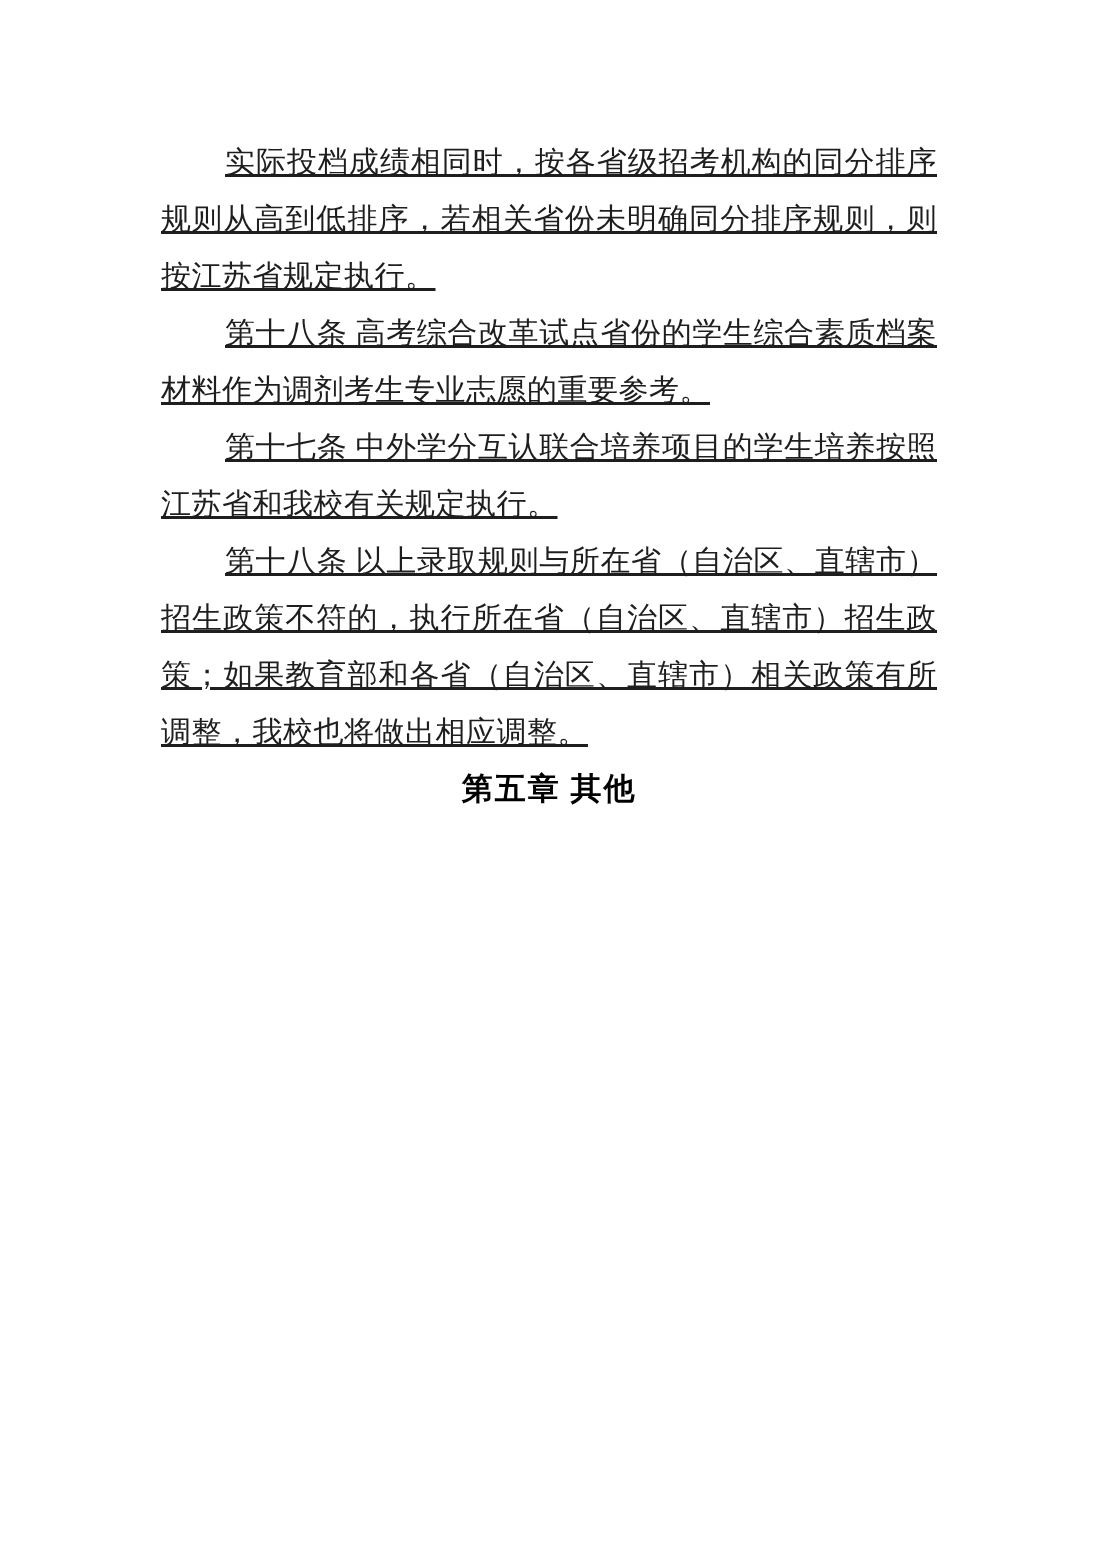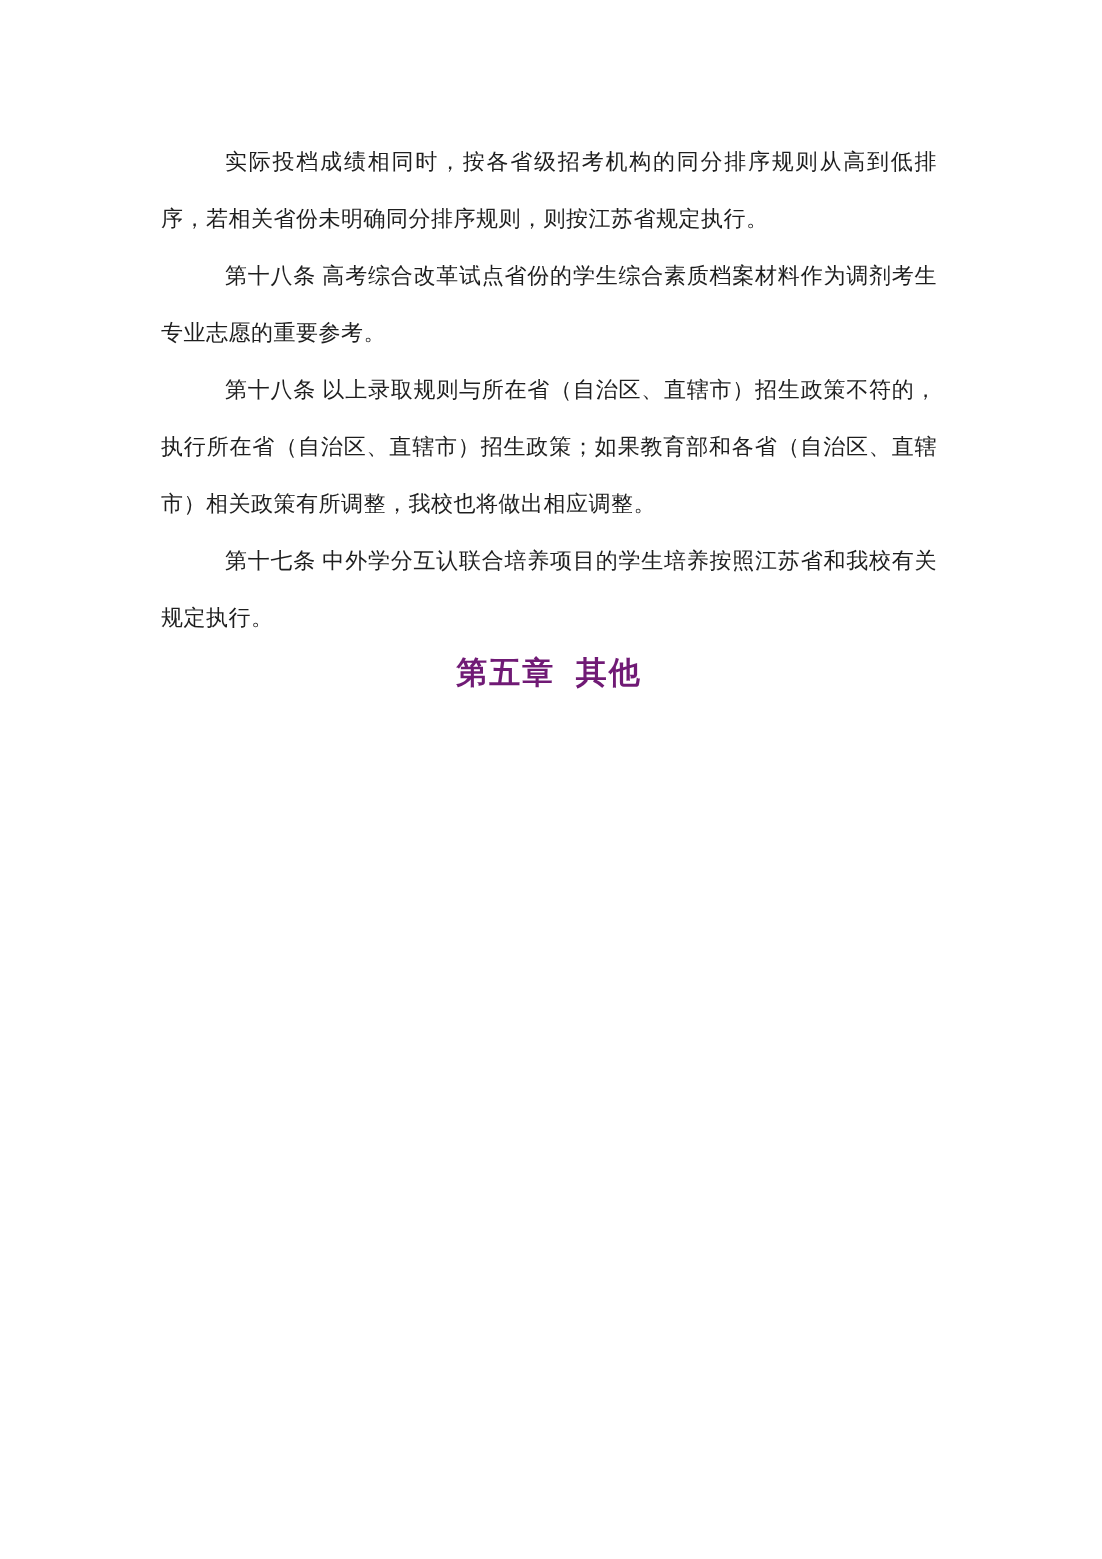--- a/index.html
+++ b/index.html
@@ -16,53 +16,54 @@
     font-family: "Liberation Serif", "DejaVu Serif", serif;
   }
   .content {
     position: absolute;
     top: 133px;
     left: 161px;
     width: 776px;
   }
   .para {
     margin: 0;
-    font-size: 22px;
+    font-size: 30px;
     line-height: 57px;
     color: #1e1e1e;
     text-align: justify;
     text-justify: inter-ideograph;
     text-indent: 64px;
     letter-spacing: 0.5px;
     word-break: break-all;
+    text-decoration: underline;
   }
   .chapter-heading {
     margin: 0;
-    font-family: Liberation Mono, monospace;
+    font-family: Liberation Serif, serif;
     font-weight: 700;
     font-size: 31px;
     line-height: 57px;
-    color: #701a75;
+    color: #000000;
     text-align: center;
     letter-spacing: 2px;
   }
 </style>
 </head>
 <body>
 
 <div class="page">
   <div class="content">
 
     <p class="para">实际投档成绩相同时，按各省级招考机构的同分排序规则从高到低排序，若相关省份未明确同分排序规则，则按江苏省规定执行。</p>
 
     <p class="para">第十八条 高考综合改革试点省份的学生综合素质档案材料作为调剂考生专业志愿的重要参考。</p>
 
+    <p class="para">第十七条 中外学分互认联合培养项目的学生培养按照江苏省和我校有关规定执行。</p>
+
     <p class="para">第十八条 以上录取规则与所在省（自治区、直辖市）招生政策不符的，执行所在省（自治区、直辖市）招生政策；如果教育部和各省（自治区、直辖市）相关政策有所调整，我校也将做出相应调整。</p>
-
-    <p class="para">第十七条 中外学分互认联合培养项目的学生培养按照江苏省和我校有关规定执行。</p>
 
     <h2 class="chapter-heading">第五章 其他</h2>
 
 
 
 
   </div>
 </div>
 
 </body></html>

